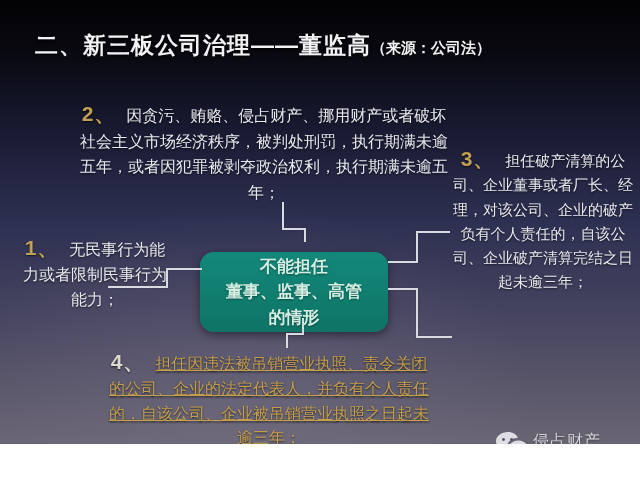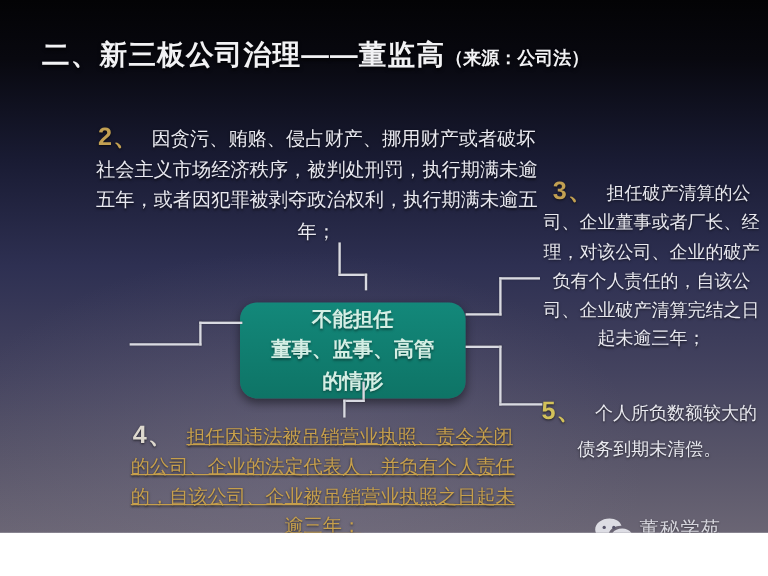--- a/index.html
+++ b/index.html
@@ -64,28 +64,28 @@
   </div>
 
   <div class="point p2">
     <span class="num">2、</span><span class="txt">因贪污、贿赂、侵占财产、挪用财产或者破坏社会主义市场经济秩序，被判处刑罚，执行期满未逾五年，或者因犯罪被剥夺政治权利，执行期满未逾五年；</span>
   </div>
 
   <div class="point p3">
     <span class="num">3、</span><span class="txt">担任破产清算的公司、企业董事或者厂长、经理，对该公司、企业的破产负有个人责任的，自该公司、企业破产清算完结之日起未逾三年；</span>
   </div>
 
+  <div class="point p1">
+    <span class="num">1、</span><span class="txt">无民事行为能力或者限制民事行为能力；</span>
+  </div>
 
   <div class="point p4">
     <span class="num">4、</span><span class="txt">担任因违法被吊销营业执照、责令关闭的公司、企业的法定代表人，并负有个人责任的，自该公司、企业被吊销营业执照之日起未逾三年；</span>
   </div>
 
-  <div class="point p5">
-    <span class="num">5、</span><span class="txt">个人所负数额较大的债务到期未清偿。</span>
-  </div>
 
   <div class="center-box">
     <div class="box-text">不能担任
 董事、监事、高管
 的情形</div>
   </div>
 
   <div class="line" style="left:108px;top:286px;width:60px;height:2px;"></div>
   <div class="line" style="left:166px;top:268px;width:2px;height:20px;"></div>
   <div class="line" style="left:166px;top:268px;width:36px;height:2px;"></div>
@@ -111,16 +111,16 @@
       <path d="M14 2C7.4 2 2 6.1 2 11.2c0 2.9 1.7 5.4 4.4 7.1L5.2 21l3.4-1.7c1.2.4 2.5.6 3.9.6.3 0 .7 0 1-.1-.4-.9-.6-1.9-.6-2.9 0-4.9 4.7-8.8 10.4-8.8h.6C22.9 4.5 18.9 2 14 2z"></path>
       <path d="M24.5 10.5c-5.2 0-9.5 3.3-9.5 7.4s4.3 7.4 9.5 7.4c1.1 0 2.2-.2 3.2-.5L30.6 26l-1-2.2c2.3-1.3 3.9-3.5 3.9-5.9 0-4.1-4.2-7.4-9-7.4z"></path>
     </g>
     <g fill="#55536a">
       <circle cx="9.5" cy="9.5" r="1.4"></circle>
         <circle cx="17.5" cy="9.5" r="1.4"></circle>
       <circle cx="21.5" cy="16.5" r="1.2"></circle>
         <circle cx="27.5" cy="16.5" r="1.2"></circle>
     </g>
   </svg>
-  <div class="footer-brand">董秘学苑</div>
+  <div class="footer-brand">侵占财产</div>
   <div class="footer-channel">头条号／董秘学苑</div>
 
 </div>
 
 </body></html>

